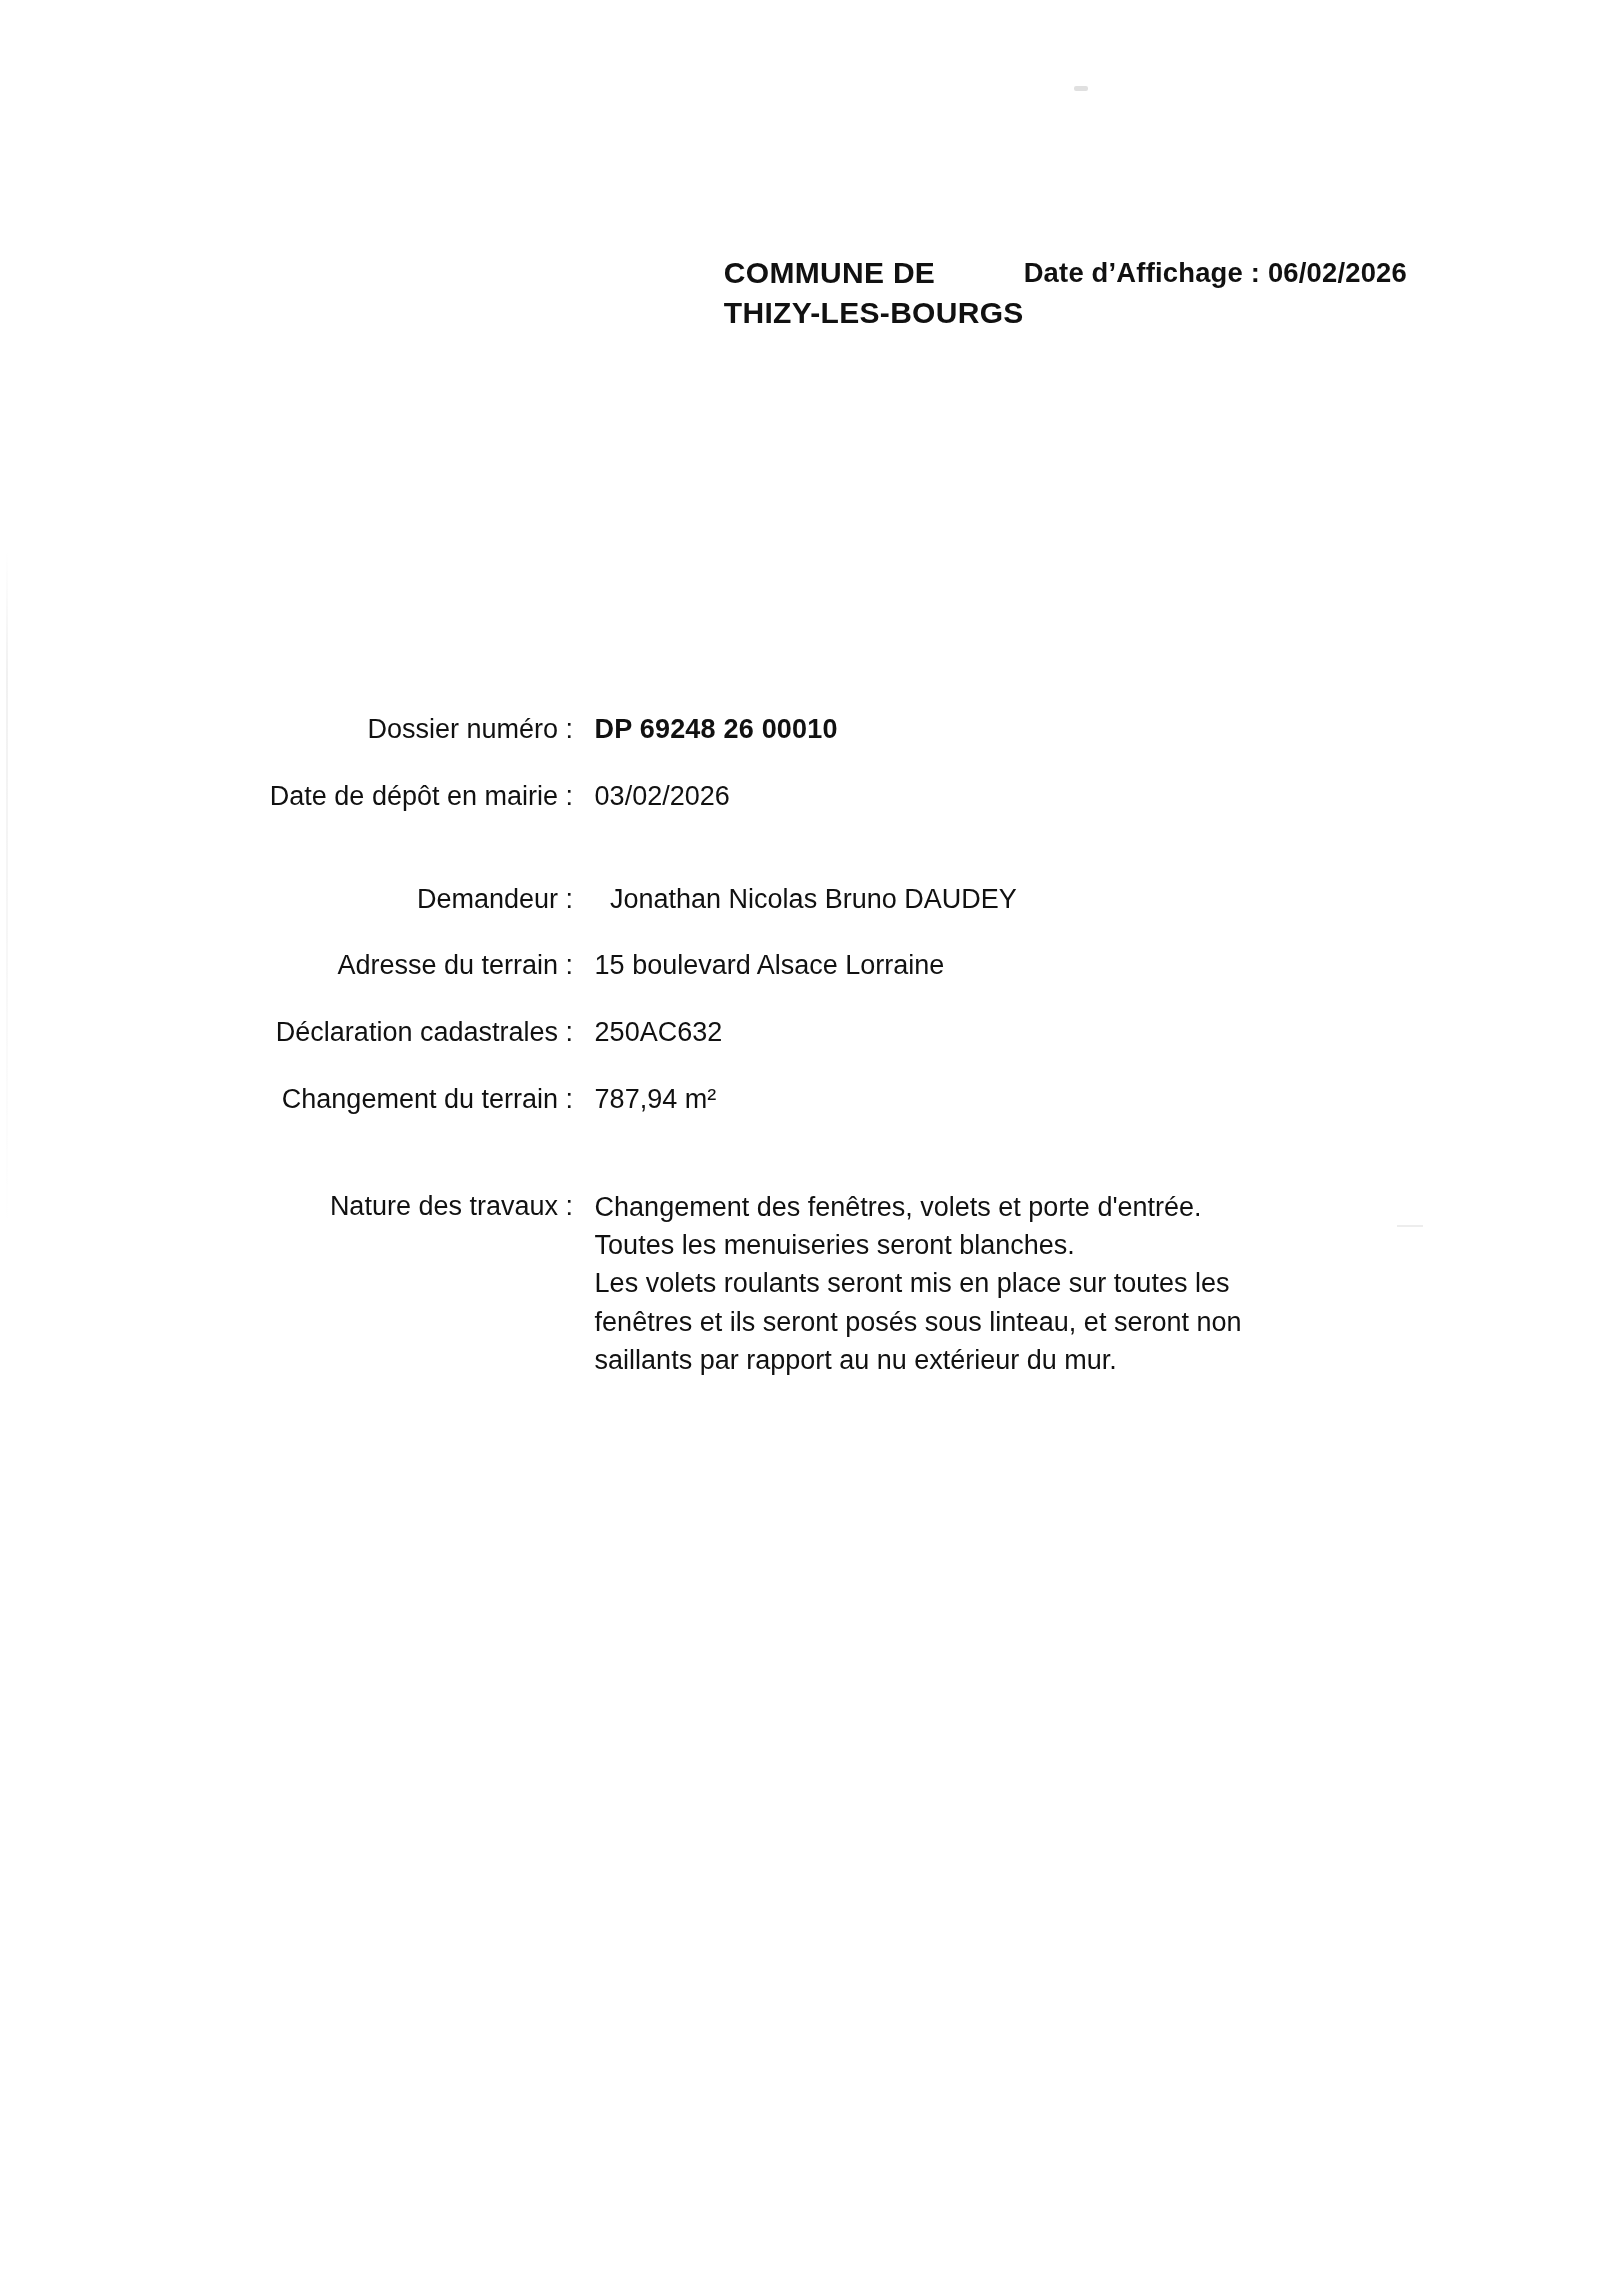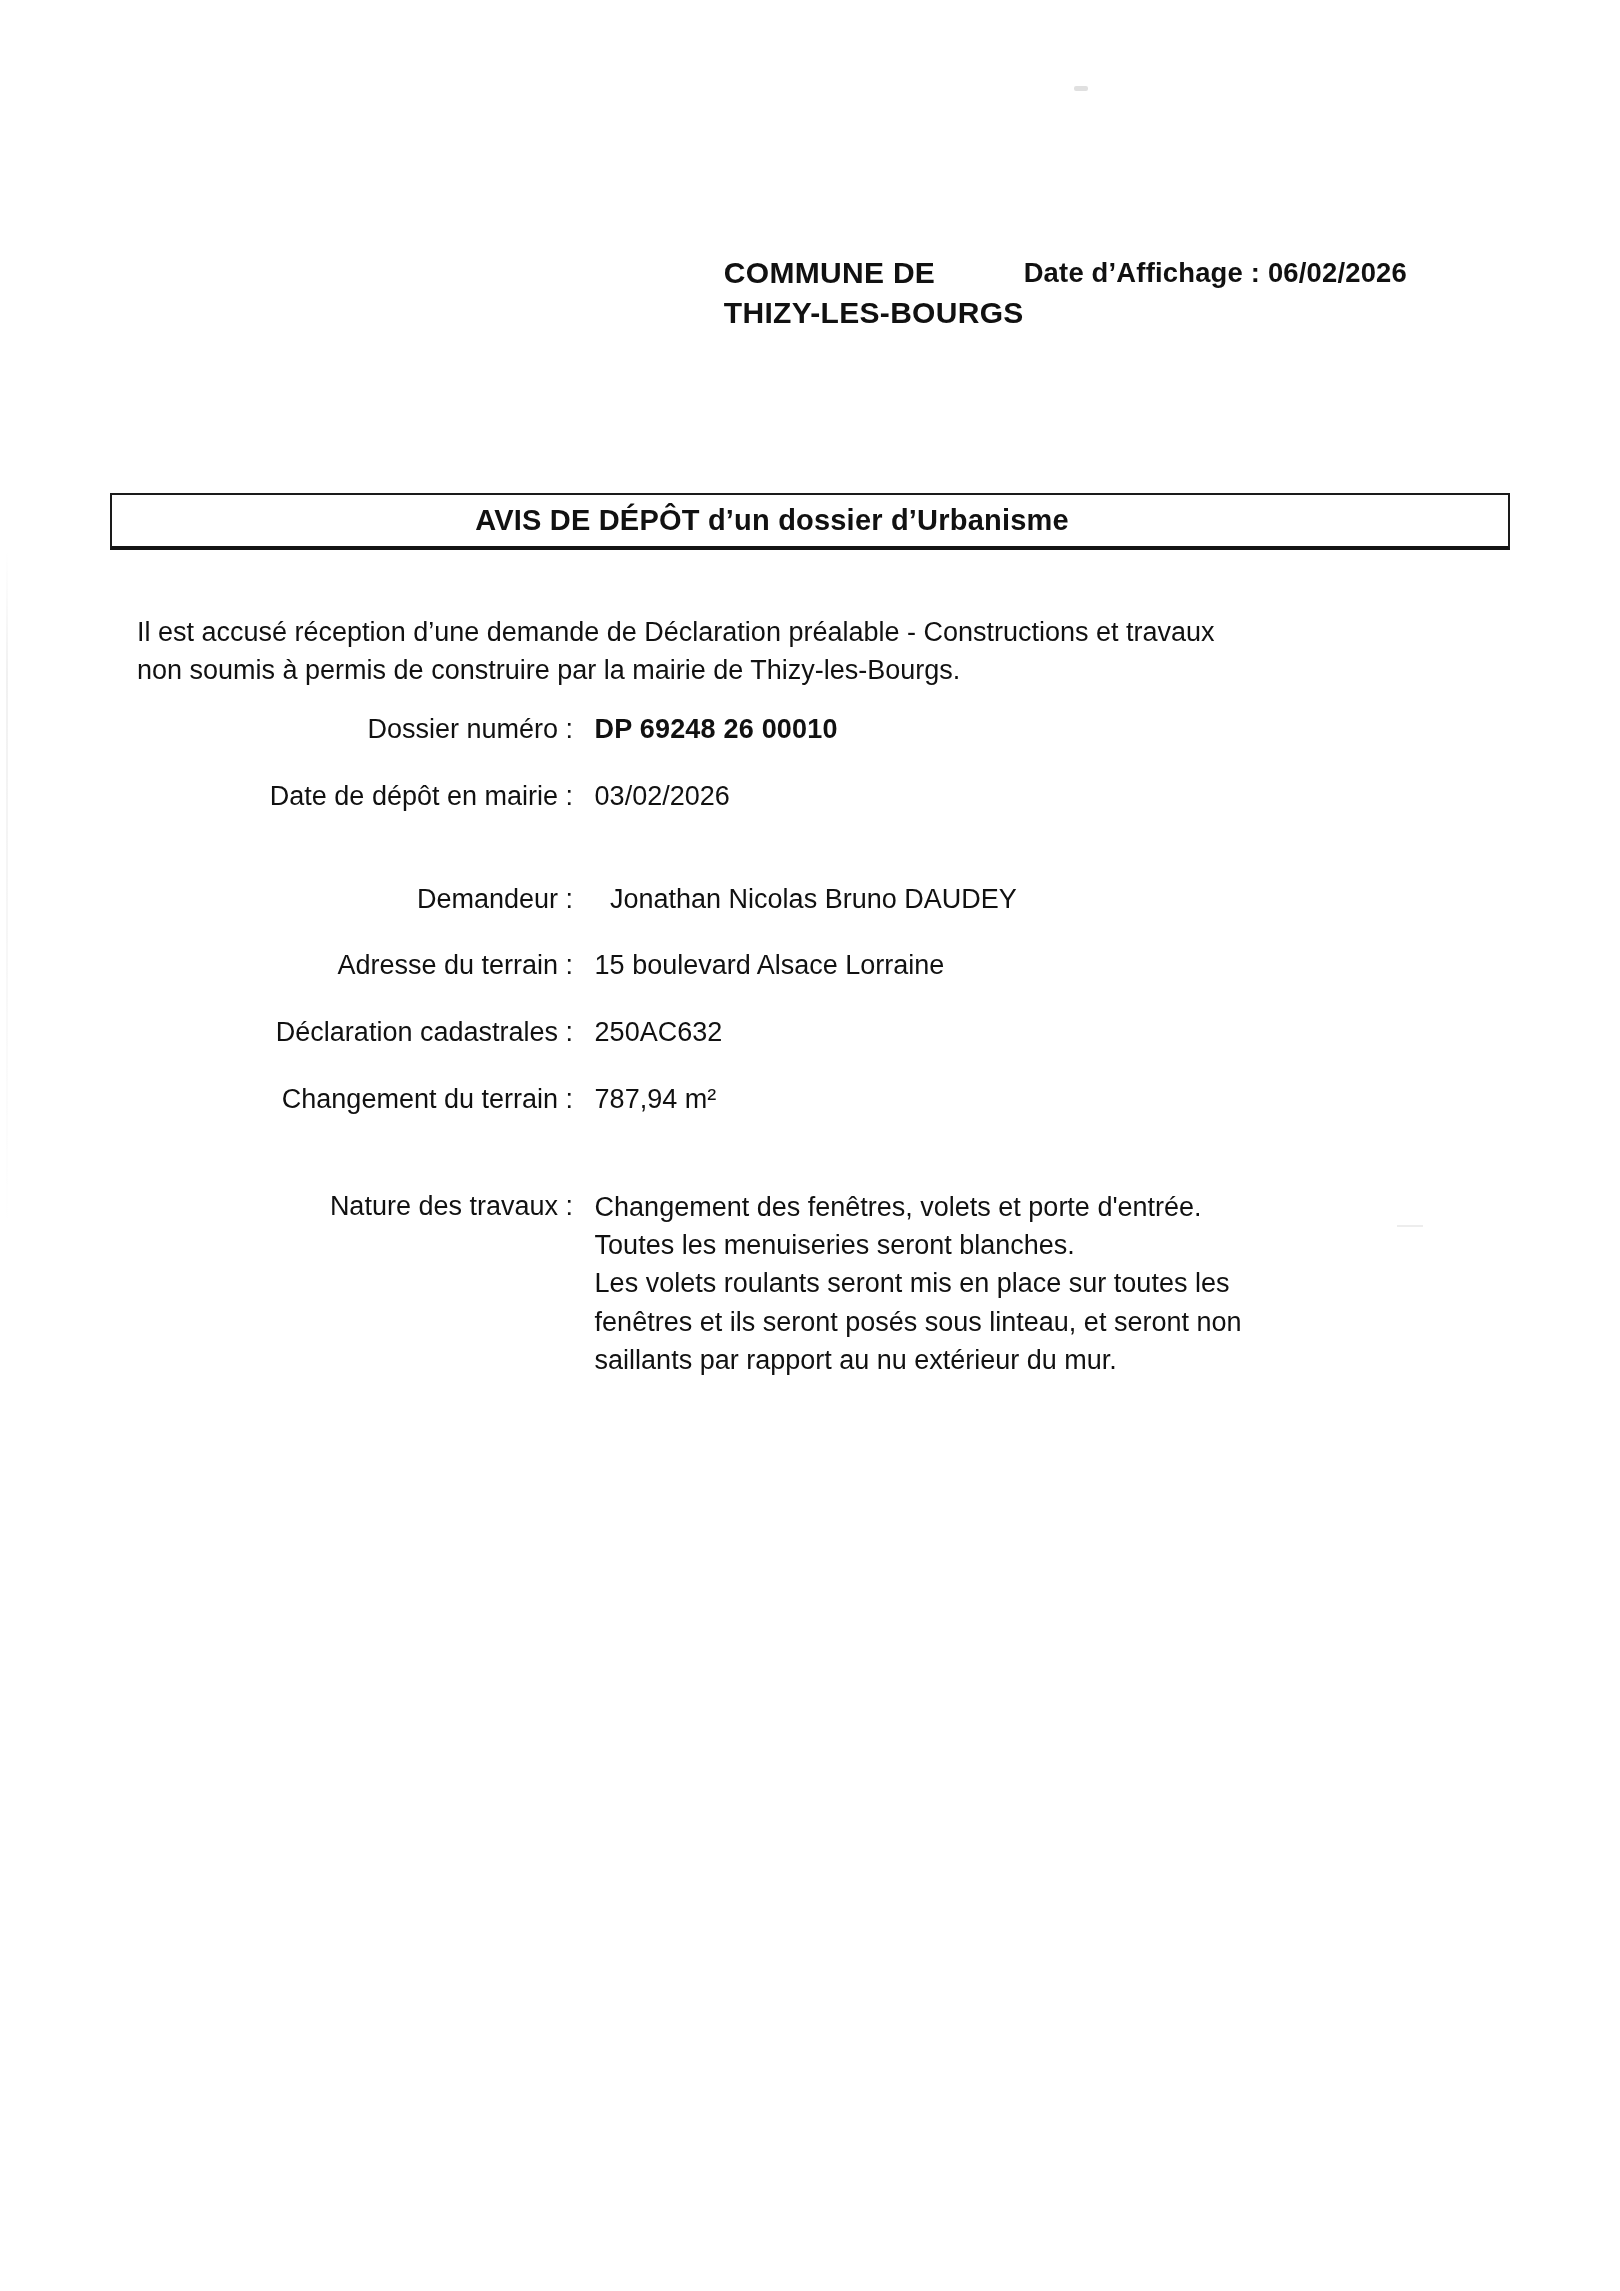--- a/index.html
+++ b/index.html
@@ -161,28 +161,21 @@
   <div class="scan-streak"></div>
   <div class="scan-speck"></div>
   <div class="scan-speck2"></div>
 
   <div class="header">
     <div class="commune">COMMUNE DE
 THIZY-LES-BOURGS</div>
     <div class="affichage">Date d’Affichage : 06/02/2026</div>
   </div>
 
-  <div class="title-box">
-    <div class="title-text">AVIS DE DÉPÔT d’un dossier d’Urbanisme</div>
-  </div>
-
-  <div class="intro">
-    <span>Il est accusé réception d’une demande de Déclaration préalable - Constructions et travaux</span>
-    <span class="l2">non soumis à permis de construire par la mairie de Thizy-les-Bourgs.</span>
-  </div>
+
 
   <div class="fields">
 
     <div class="row">
       <div class="label">Dossier numéro :</div>
       <div class="value bold">DP 69248 26 00010</div>
     </div>
 
     <div class="gap-sm"></div>
 

